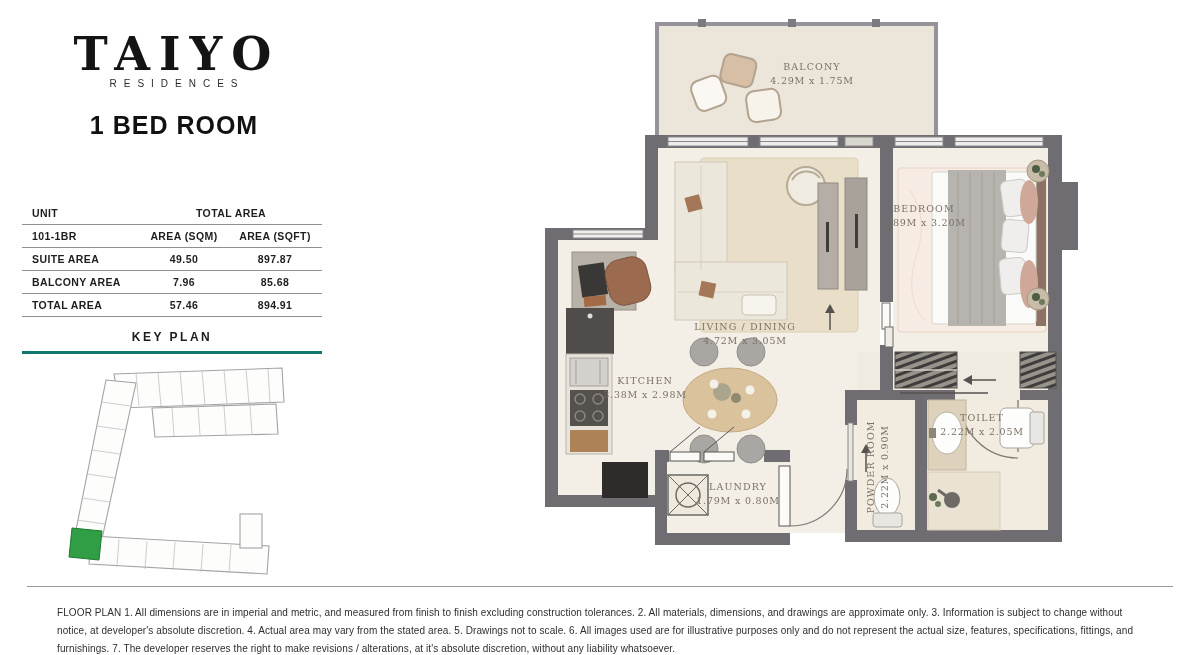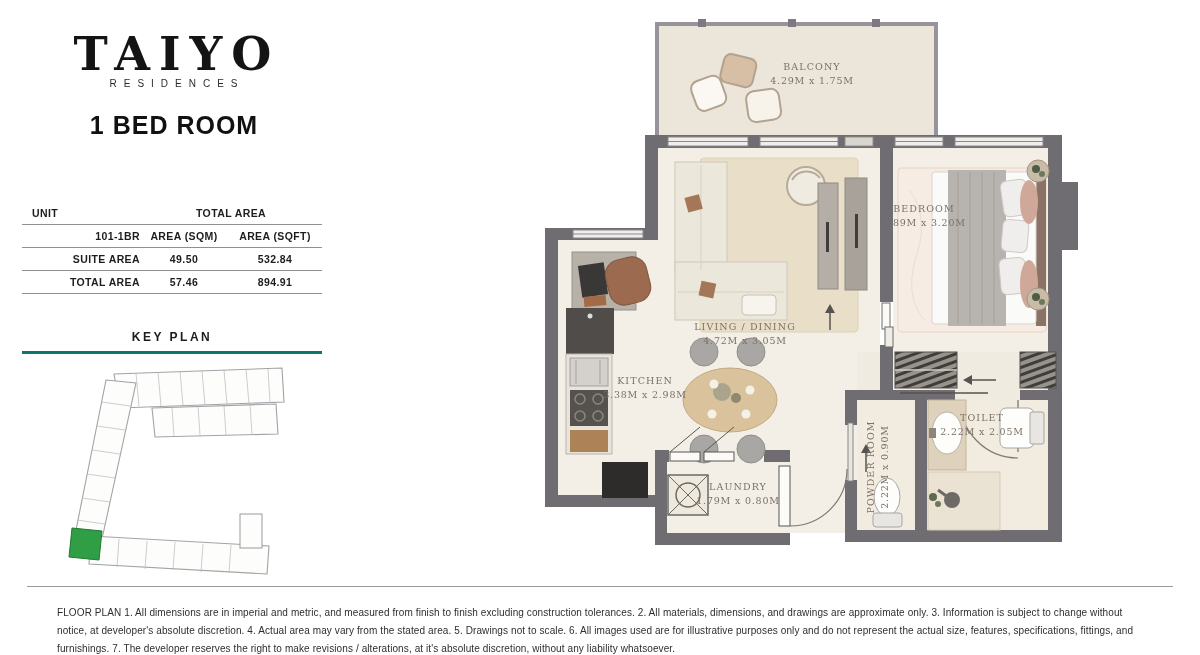--- a/index.html
+++ b/index.html
@@ -13,21 +13,21 @@
               letter-spacing:9px;color:#141414;line-height:1.05;margin-left:6px;}
   .brand-sub{font-size:10px;letter-spacing:7px;color:#2b2b2b;margin-top:0;margin-left:6px;}
   .page-title{margin-top:22px;text-align:center;font-size:25px;font-weight:700;
               letter-spacing:1px;color:#111;}
 
   
   .area-table{position:absolute;left:8px;top:172px;width:300px;font-size:10.5px;font-weight:700;
               letter-spacing:.4px;color:#1d1d1d;}
   .t-row{display:grid;grid-template-columns:118px 88px 94px;align-items:center;
          height:22px;border-bottom:1px solid #8f8f8f;}
-  .t-row .c1{text-align:right;padding-left:10px;}
+  .t-row .c1{text-align:left;padding-left:10px;}
   .t-row .c2,.t-row .c3{text-align:center;}
   .t-span{display:grid;grid-template-columns:118px 182px;align-items:center;height:22px;
           border-bottom:1px solid #8f8f8f;}
   .t-span .c1{text-align:left;padding-left:10px;}
   .t-span .cspan{text-align:center;}
 
   
   .key-plan-title{position:absolute;left:8px;top:300px;width:300px;text-align:center;
                   font-size:12px;font-weight:700;letter-spacing:2.5px;color:#1d1d1d;
                   padding-bottom:7px;border-bottom:3px solid #0f766e;}
@@ -64,21 +64,26 @@
         <div class="cspan">TOTAL AREA</div>
       </div>
       <div class="t-row">
         <div class="c1">101-1BR</div>
         <div class="c2">AREA (SQM)</div>
         <div class="c3">AREA (SQFT)</div>
       </div>
       <div class="t-row">
         <div class="c1">SUITE AREA</div>
         <div class="c2">49.50</div>
-        <div class="c3">532.84</div>
+        <div class="c3">897.87</div>
+      </div>
+      <div class="t-row">
+        <div class="c1">BALCONY AREA</div>
+        <div class="c2">7.96</div>
+        <div class="c3">85.68</div>
       </div>
       <div class="t-row">
         <div class="c1">TOTAL AREA</div>
         <div class="c2">57.46</div>
         <div class="c3">894.91</div>
       </div>
     </div>
 
     <div class="key-plan-title">KEY PLAN</div>
 

